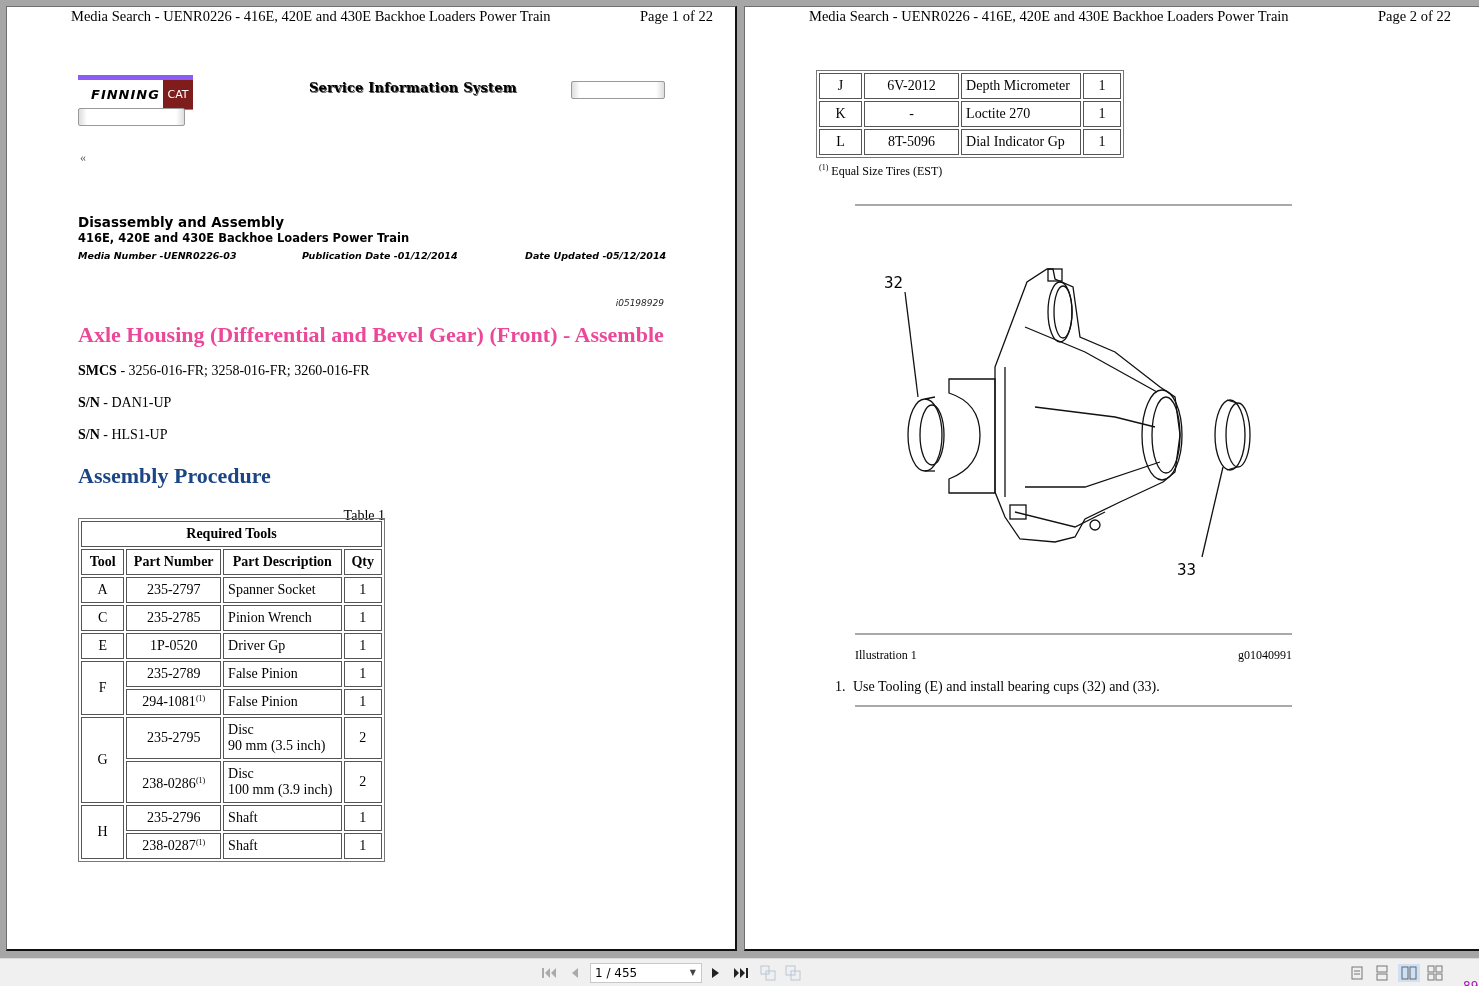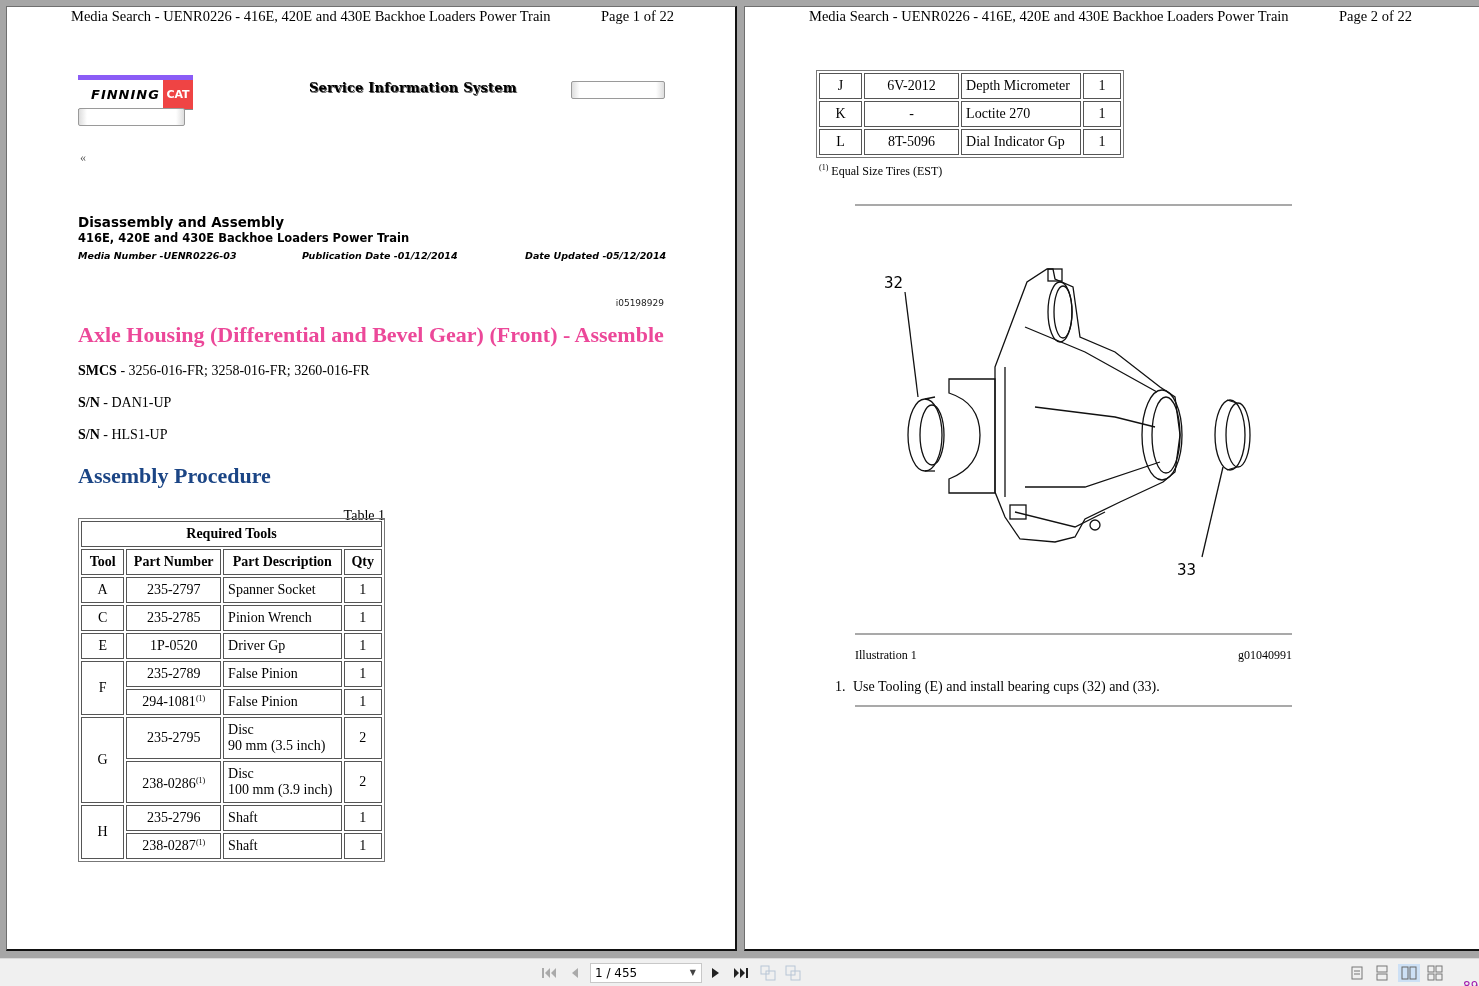--- a/index.html
+++ b/index.html
@@ -20,35 +20,35 @@
     box-sizing: border-box;
     overflow: hidden;
   }
   #page1 { left: 6px; width: 731px; }
   #page2 { left: 744px; width: 735px; border-right: none; }
 
   .running-head {
     position: absolute; top: 1px; font-size: 14.5px; white-space: nowrap;
   }
   .running-head .title { position: absolute; left: 0; }
-  .running-head .pnum { position: absolute; }
+  .running-head .pnum { position: absolute; margin-left: 39px; }
 
   
   .logo-box {
     position: absolute; left: 71px; top: 68px; width: 115px; height: 29px;
     border-top: 5px solid #8b5cf6; border-bottom: 1px solid #888;
     display: flex; align-items: center;
   }
   .logo-finning {
     font-family: "DejaVu Sans", sans-serif; font-weight: bold; font-style: italic;
     font-size: 13px; letter-spacing: 1px; margin-left: 13px; width: 70px;
   }
   .logo-cat {
-    position: absolute; right: 0; top: 0; width: 30px; height: 29px; background: #ef4444;
-    color: #fff; font-family: "DejaVu Sans", sans-serif; font-weight: bold; font-size: 11px;
+    position: absolute; right: 0; top: 0; width: 30px; height: 29px; background: #7f1d1d;
+    color: #fff; font-family: "DejaVu Sans", sans-serif; font-weight: normal; font-size: 11px;
     display: flex; align-items: center; justify-content: center;
   }
   .sis-title {
     position: absolute; left: 302px; top: 73px;
     font-family: "DejaVu Serif", serif; font-weight: bold; font-size: 13px;
     text-shadow: 1px 1px 0 #555; letter-spacing: 0.2px;
   }
   .fake-input {
     position: absolute; height: 18px; border: 1px solid #9a9a9a; border-radius: 2px;
     background: linear-gradient(to right, #ddd 0, #fff 8px, #fff calc(100% - 8px), #ddd 100%);
@@ -63,21 +63,21 @@
   .doc-h2 {
     position: absolute; left: 71px; top: 224px;
     font-family: "DejaVu Sans", sans-serif; font-weight: bold; font-size: 11.5px;
   }
   .doc-meta {
     position: absolute; top: 243px;
     font-family: "DejaVu Sans", sans-serif; font-weight: bold; font-size: 9.5px; font-style: italic;
   }
   .doc-id {
     position: absolute; right: 71px; top: 291px;
-    font-family: "DejaVu Sans", sans-serif; font-size: 9px; color: #222;
+    font-family: "DejaVu Sans", sans-serif; font-size: 9px; color: #222; font-style: italic;
   }
   .main-title {
     position: absolute; left: 71px; top: 315px;
     color: #ec4899; font-weight: bold; font-size: 22px; white-space: nowrap;
   }
   .kv { position: absolute; left: 71px; font-size: 14px; }
   .kv b { font-weight: bold; }
   .section-title {
     position: absolute; left: 71px; top: 456px;
     color: #1b4585; font-weight: bold; font-size: 22px;

